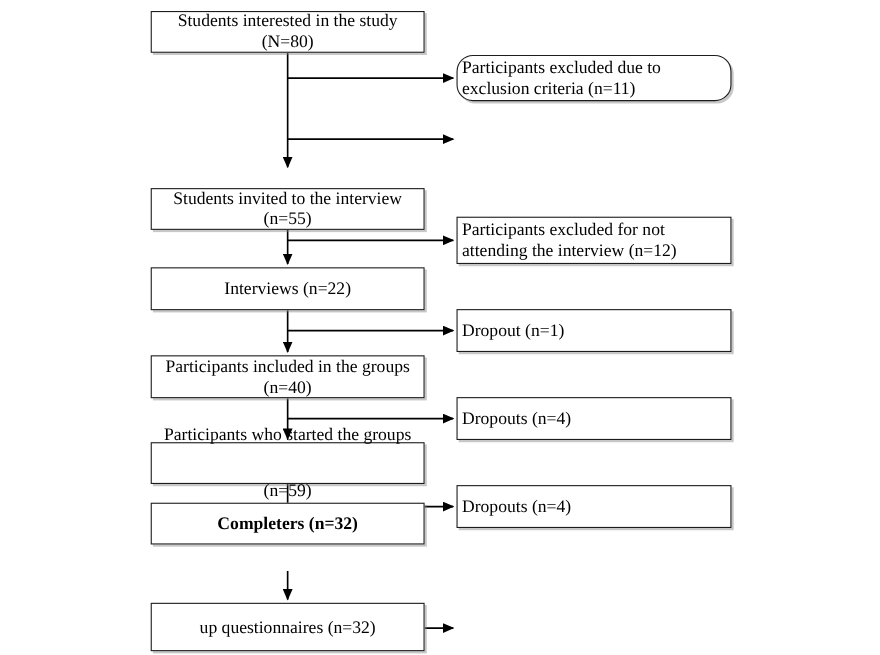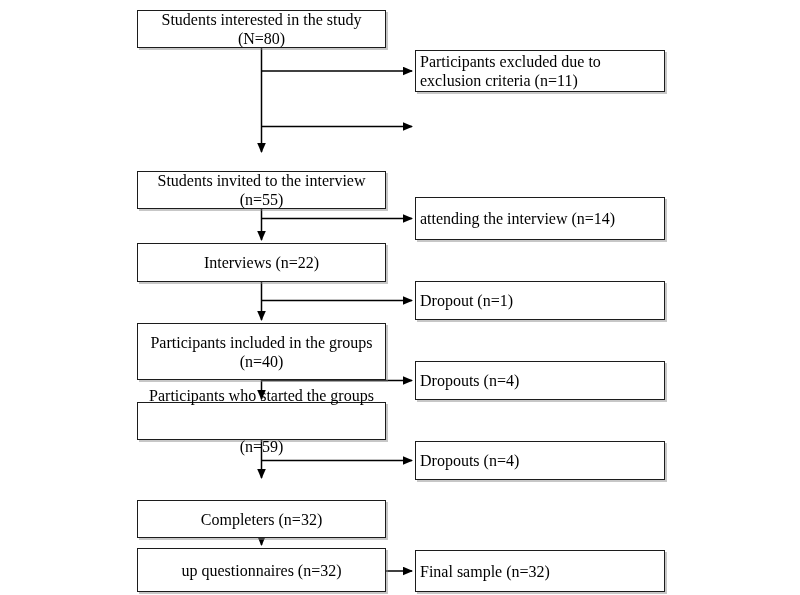--- a/index.html
+++ b/index.html
@@ -34,28 +34,28 @@
   .fbox.main { text-align: center; padding: 1px 4px; }
   .fbox.side { text-align: left; padding: 1px 3px 1px 4px; }
   .fbox span { display: block; }
   .fbox span:empty { display: none; }
 
   
   .mb { left: 137px; width: 249px; }
   .mb0 { top: 10px;  height: 38px; }
   .mb1 { top: 171px; height: 38px; }
   .mb2 { top: 243px; height: 39px; }
-  .mb3 { top: 323px; height: 57px; }
+  .mb3 { top: 323px; height: 39px; }
   .mb4 { top: 402px; height: 38px; gap: 32px; }
-  .mb5 { top: 500px; height: 38px; }
+  .mb5 { top: 457px; height: 38px; font-weight: bold; }
   .mb6 { top: 548px; height: 44px; }
 
   
   .sb { left: 415px; width: 250px; }
-  .sb0 { top: 50px;  height: 42px; }
+  .sb0 { top: 50px;  height: 42px; border-radius: 15px; }
   .sb1 { top: 105px; height: 43px; }
   .sb2 { top: 197px; height: 43px; }
   .sb3 { top: 281px; height: 39px; }
   .sb4 { top: 361px; height: 39px; }
   .sb5 { top: 441px; height: 39px; }
   .sb6 { top: 550px; height: 42px; }
 </style>
 </head>
 <body>
 
@@ -110,32 +110,29 @@
   </div>
   <div class="fbox main mb mb6">
     <span>up questionnaires (n=32)</span>
   </div>
 
   <div class="fbox side sb sb0">
     <span>Participants excluded due to</span>
     <span>exclusion criteria (n=11)</span>
   </div>
   <div class="fbox side sb sb2">
-    <span>attending the interview (n=14)</span>
+    <span>Participants excluded for not</span>
+    <span>attending the interview (n=12)</span>
   </div>
   <div class="fbox side sb sb3">
     <span>Dropout (n=1)</span>
 
   </div>
   <div class="fbox side sb sb4">
     <span>Dropouts (n=4)</span>
 
   </div>
   <div class="fbox side sb sb5">
     <span>Dropouts (n=4)</span>
 
   </div>
-  <div class="fbox side sb sb6">
-    <span>Final sample (n=32)</span>
-
-  </div>
 
 </div>
 
 </body></html>

